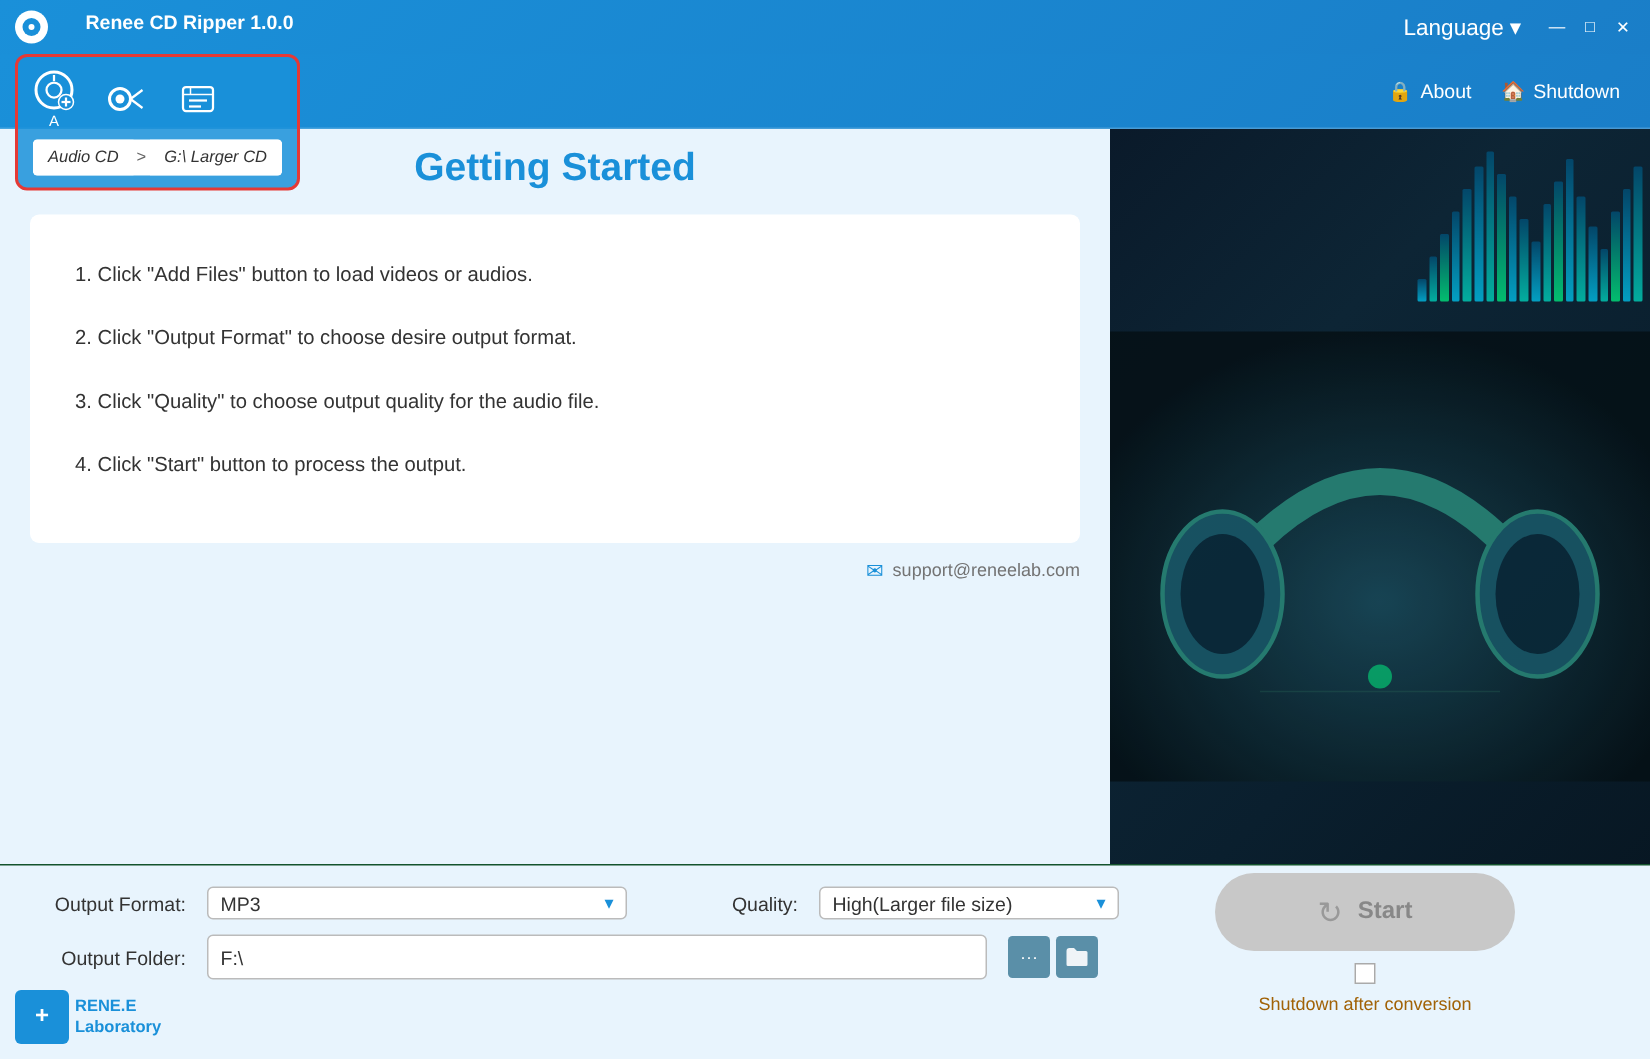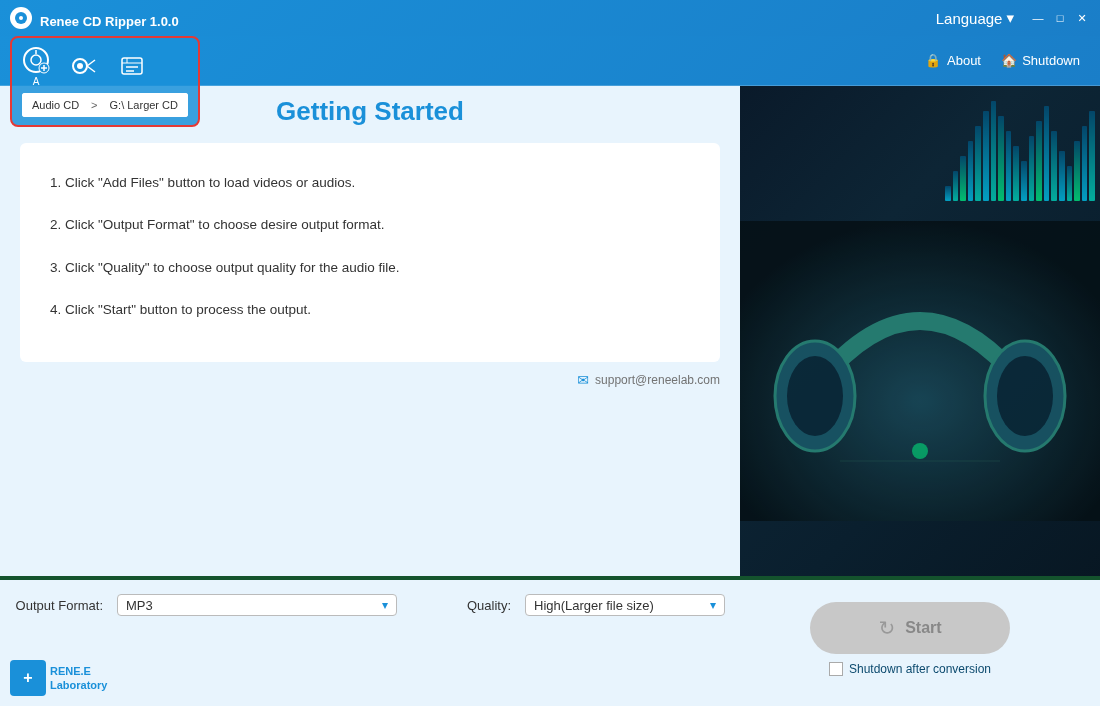--- a/index.html
+++ b/index.html
@@ -17,22 +17,22 @@
       height: 36px;
       background: linear-gradient(135deg, #1a90d9, #1a7ec8);
       display: flex;
       align-items: center;
       justify-content: space-between;
       padding: 0 10px;
       color: white;
     }
     .titlebar-left {
       display: flex;
-      align-items: flex-end;
-      gap: 8px;
+      align-items: flex-start;
+      gap: 25px;
     }
     .app-icon {
       width: 22px;
       height: 22px;
       background: white;
       border-radius: 50%;
       display: flex;
       align-items: center;
       justify-content: center;
     }
@@ -143,20 +143,21 @@
       height: 24px;
     }
     .bc-item {
       padding: 0 10px;
       font-size: 11px;
       color: #333;
       background: white;
       height: 100%;
       display: flex;
       align-items: center;
+      font-style: italic;
     }
     .bc-arrow {
       font-size: 11px;
       color: #666;
       padding: 0 2px;
     }
 
     
     .main-area {
       position: absolute;
@@ -298,22 +299,22 @@
     }
 
     
     .bottom-bar {
       position: absolute;
       bottom: 0;
       left: 0;
       right: 0;
       height: 130px;
       background: #e8f4fd;
-      border-top: 4px solid #14532d;
-      padding: 14px 20px 10px 3px;
+      border-top: 1px solid #14532d;
+      padding: 14px 20px 10px 24px;
       display: flex;
       flex-direction: column;
       gap: 10px;
     }
     .bottom-row {
       display: flex;
       align-items: center;
       gap: 14px;
     }
     .field-label {
@@ -400,21 +401,22 @@
     .start-btn-label {
       font-size: 16px;
       font-weight: 600;
       color: #888;
     }
     .shutdown-row {
       display: flex;
       align-items: center;
       gap: 6px;
       font-size: 12px;
-      color: #0c4a6e;
+      color: #a16207;
+      flex-direction: column;
     }
     .checkbox {
       width: 14px;
       height: 14px;
       border: 1px solid #aaa;
       background: white;
       display: inline-flex;
       align-items: center;
       justify-content: center;
     }
@@ -660,20 +662,34 @@
     <div class="select-box format-select">
       <span>MP3</span>
       <span class="select-arrow">▾</span>
     </div>
     <span class="field-label">Quality:</span>
     <div class="select-box quality-select">
       <span>High(Larger file size)</span>
       <span class="select-arrow">▾</span>
     </div>
   </div>
+  <div class="bottom-row">
+    <span class="field-label">Output Folder:</span>
+    <div class="folder-input" style="flex:1; max-width:520px;">
+      <span>F:\</span>
+    </div>
+    <div class="folder-btns">
+      <div class="folder-btn">···</div>
+      <div class="folder-btn">
+        <svg width="16" height="14" viewBox="0 0 16 14" fill="white">
+          <path d="M1 3 Q1 1 3 1 L6 1 L8 3 L14 3 Q15 3 15 4 L15 12 Q15 13 14 13 L2 13 Q1 13 1 12 Z" fill="white" opacity="0.9"></path>
+        </svg>
+      </div>
+    </div>
+  </div>
 </div>
 
 <div class="start-area">
   <div class="start-btn">
     <span class="start-btn-icon">↻</span>
     <span class="start-btn-label">Start</span>
   </div>
   <div class="shutdown-row">
     <div class="checkbox"></div>
     <span>Shutdown after conversion</span>

